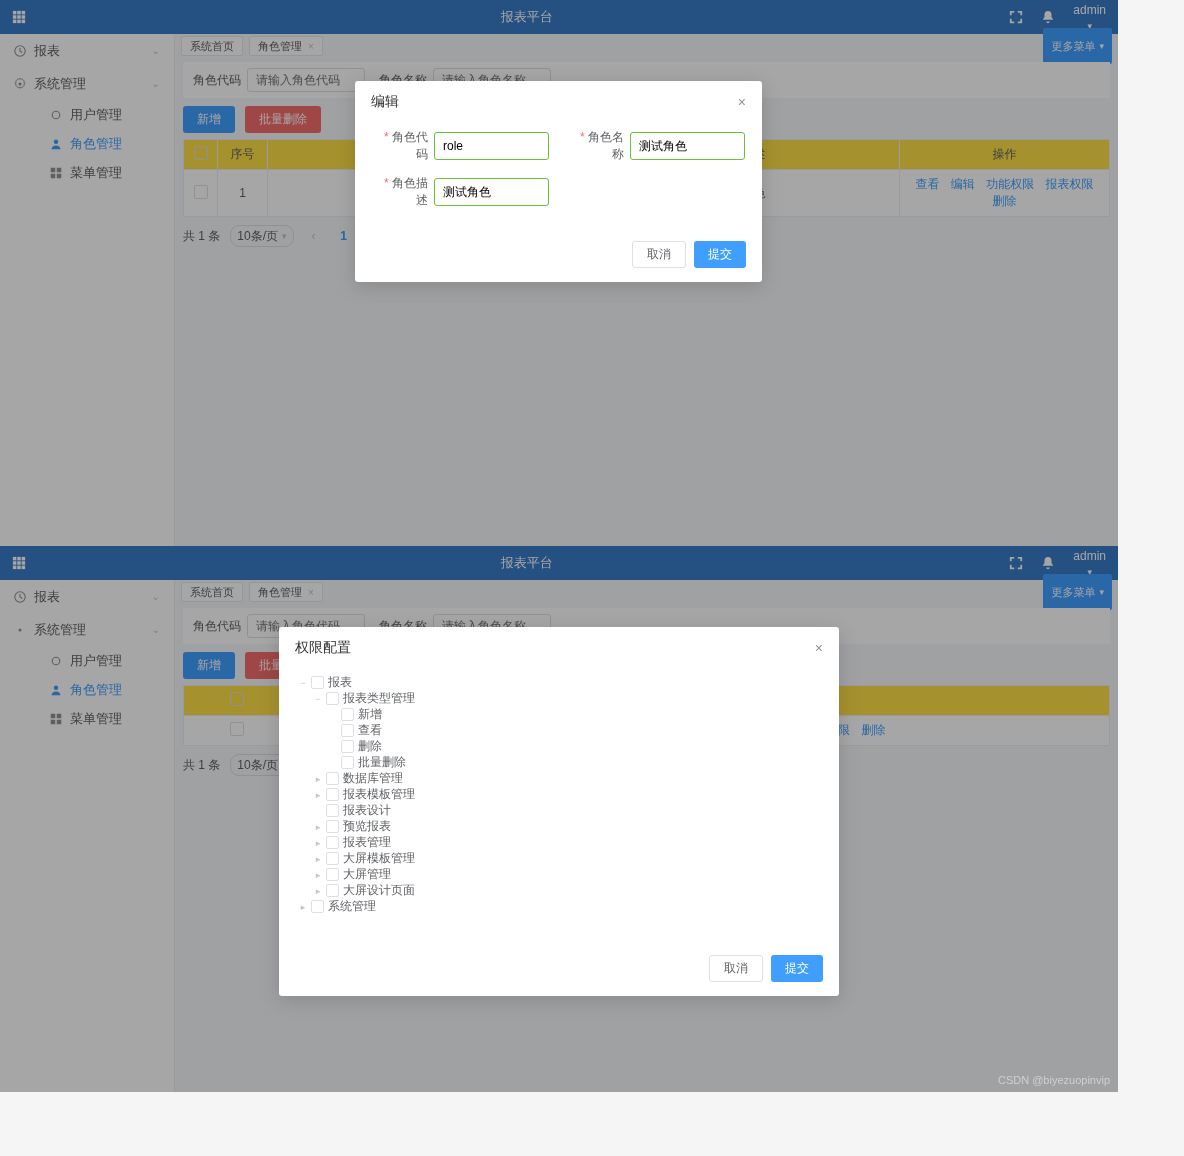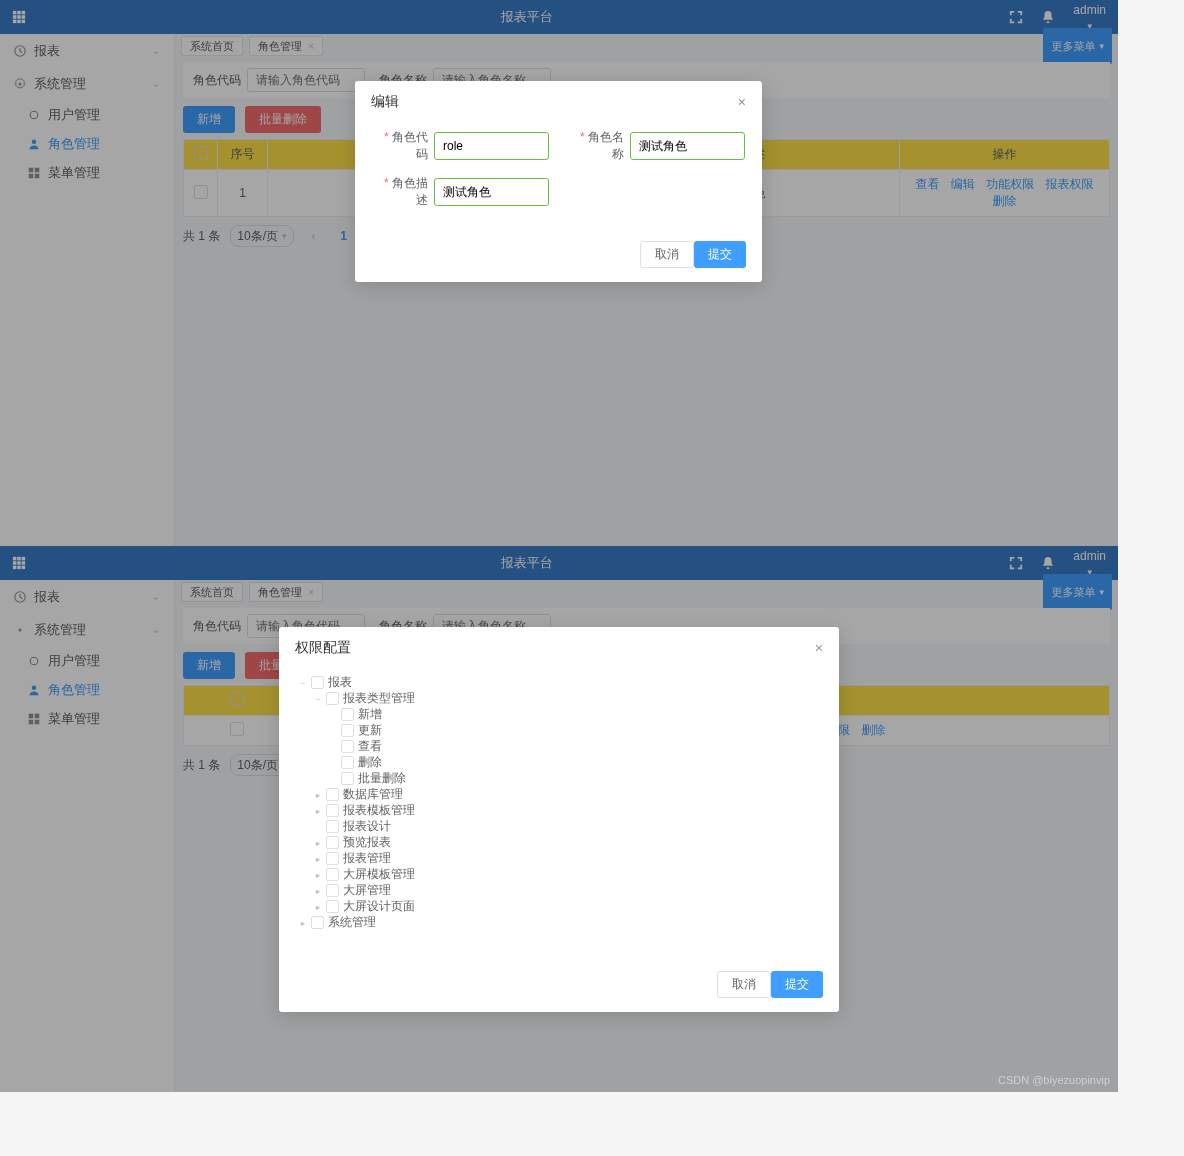--- a/index.html
+++ b/index.html
@@ -10,21 +10,21 @@
 .topbar .apps-icon { width: 14px; height: 14px; display: inline-block; margin-right: 18px; }
 .topbar .title { font-size: 13px; flex: 1; text-align: center; }
 .topbar .right { display: flex; gap: 18px; align-items: center; }
 .topbar .right .ic { width: 14px; height: 14px; display: inline-block; }
 .topbar .user { display: flex; align-items: center; gap: 4px; flex-direction: column; }
 .layout { display: flex; height: calc(100% - 34px); }
 .sidebar { width: 175px; background: #fff; border-right: 1px solid #eee; font-size: 13px; color: #606266; }
 .side-group { display: flex; align-items: center; height: 33px; padding: 0 14px; justify-content: space-between; cursor: pointer; }
 .side-group .lbl { display: flex; align-items: center; gap: 8px; }
 .side-group .chev { font-size: 10px; color: #c0c4cc; }
-.side-item { display: flex; align-items: center; height: 29px; padding-left: 28px; gap: 8px; cursor: pointer; }
+.side-item { display: flex; align-items: center; height: 29px; padding-left: 28px; gap: 8px; cursor: pointer; margin-left: 22px; }
 .side-item.active { color: #409eff; }
 .side-item .ic, .side-group .ic { width: 12px; height: 12px; display: inline-block; }
 .main { flex: 1; background: #f5f7f9; display: flex; flex-direction: column; }
 .tabs-bar { height: 24px; display: flex; align-items: center; padding: 0 6px; gap: 6px; }
 .tabs-bar .tab { background: #fff; height: 20px; padding: 0 8px; display: inline-flex; align-items: center; font-size: 11px; border: 1px solid #e4e7ed; border-radius: 2px; gap: 6px; }
 .tabs-bar .tab .x { font-size: 10px; color: #c0c4cc; cursor: pointer; }
 .tabs-bar .spacer { flex: 1; }
 .more-menu { background: #409eff; color: #fff; height: 36px; padding: 0 8px; font-size: 11px; border-radius: 2px; display: inline-flex; align-items: center; gap: 4px; }
 .content { margin: 4px 8px 8px 8px; background: transparent; }
 .search-bar { display: flex; align-items: center; gap: 14px; padding: 6px 10px; background: #fff; }
@@ -46,21 +46,21 @@
 .pagination .pg { min-width: 20px; text-align: center; padding: 2px 4px; cursor: pointer; }
 .pagination .pg.cur { color: #409eff; font-weight: 600; }
 .pagination .pg.dis { color: #c0c4cc; }
 
 
 .overlay { position: absolute; inset: 0; background: rgba(0,0,0,0.35); }
 .modal { position: absolute; background: #fff; border-radius: 3px; box-shadow: 0 4px 20px rgba(0,0,0,0.15); }
 .modal .hdr { display: flex; justify-content: space-between; align-items: center; padding: 12px 16px 8px 16px; }
 .modal .hdr .ttl { font-size: 14px; color: #303133; font-weight: 500; }
 .modal .hdr .close { color: #909399; font-size: 14px; cursor: pointer; }
-.modal .ftr { display: flex; justify-content: flex-end; padding: 10px 16px 14px 0; }
+.modal .ftr { display: flex; justify-content: flex-end; gap: 8px; padding: 10px 16px 14px 0; }
 .modal .body { padding: 10px 18px; }
 
 
 .form-row { display: flex; gap: 20px; margin-bottom: 12px; }
 .form-item { display: flex; align-items: center; gap: 6px; }
 .form-item .req { color: #f56c6c; }
 .form-item label { font-size: 12px; color: #606266; width: 55px; text-align: right; }
 .form-item input { width: 115px; height: 28px; border: 1px solid #67c23a; border-radius: 3px; padding: 0 8px; font-size: 12px; }
 
 
@@ -418,25 +418,20 @@
             <span class="txt">报表类型管理</span>
           </div>
         <div class="tree-node ind2">
             <span class="exp"></span>
             <span class="cb"></span>
             <span class="txt">新增</span>
           </div>
         <div class="tree-node ind2">
             <span class="exp"></span>
             <span class="cb"></span>
-            <span class="txt">更新</span>
-          </div>
-        <div class="tree-node ind2">
-            <span class="exp"></span>
-            <span class="cb"></span>
             <span class="txt">查看</span>
           </div>
         <div class="tree-node ind2">
             <span class="exp"></span>
             <span class="cb"></span>
             <span class="txt">删除</span>
           </div>
         <div class="tree-node ind2">
             <span class="exp"></span>
             <span class="cb"></span>

